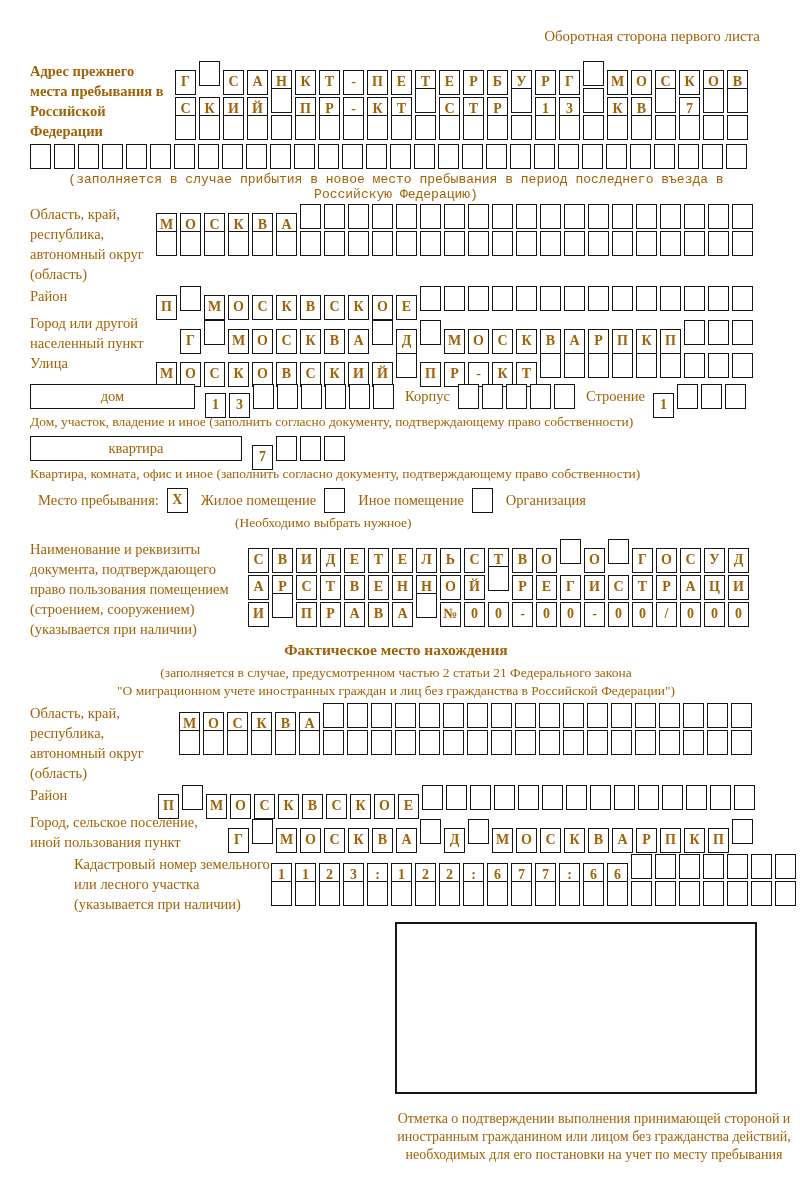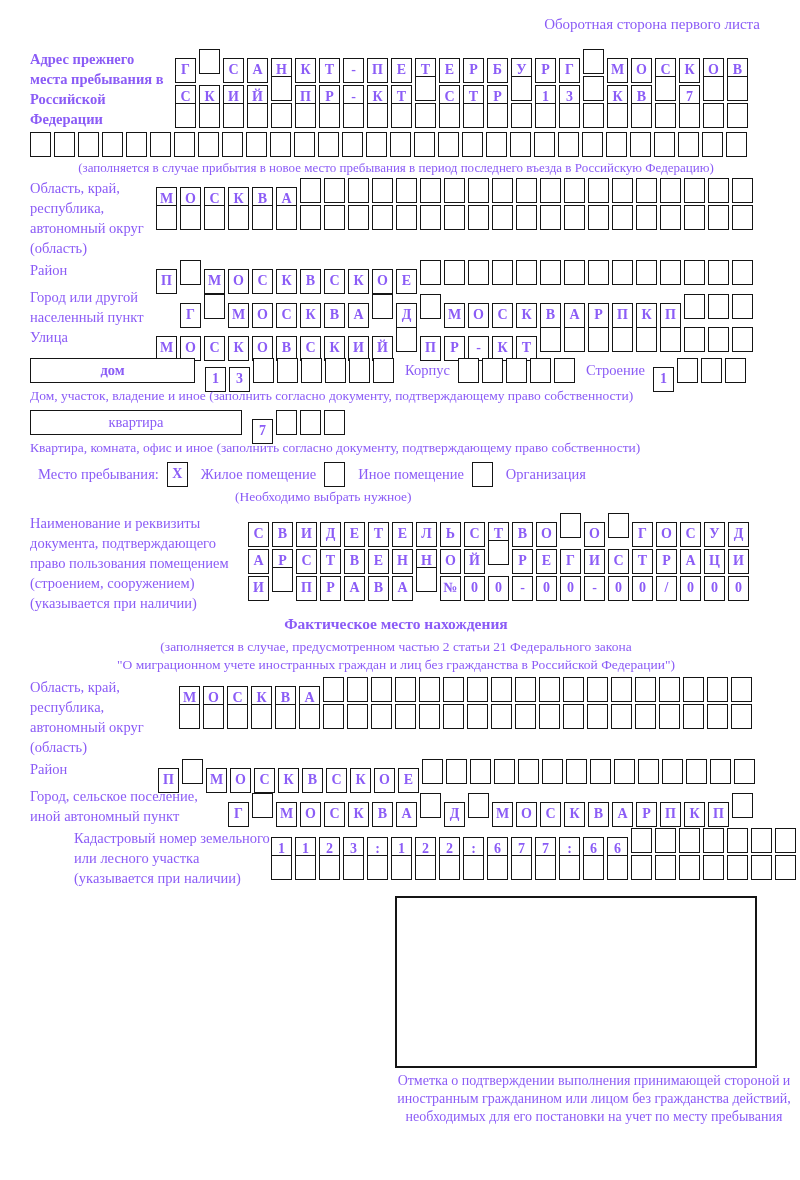--- a/index.html
+++ b/index.html
@@ -1,51 +1,51 @@
 <!DOCTYPE html>
 <html><head>
 <meta charset="utf-8">
 <style>
   html,body{margin:0;padding:0;background:#fff;}
   .page{
     position:relative;width:800px;height:1180px;overflow:hidden;
-    box-sizing:border-box;padding:4px 38px 0 30px;
-    font-family:"Liberation Serif",serif;color:#8b5cf6;background:#fff;
+    box-sizing:border-box;padding:16px 38px 0 30px;
+    font-family:"Liberation Serif",serif;color:#a16207;background:#fff;
   }
   .hdr-note{text-align:right;font-size:15px;margin:12px 2px 16px 0;}
   
   .frow{display:flex;align-items:flex-start;}
   .frow.vcenter{align-items:center;}
   .lbl{font-size:14.5px;line-height:20px;flex:0 0 auto;}
   .w145{width:145px;font-weight:bold;} .w126{width:126px;} .w150{width:150px;}
   .w218{width:218px;} .w149{width:149px;} .w128{width:128px;}
   .w198{width:198px;} .w197{width:197px;margin-left:44px;}
   .rows{display:flex;flex-direction:column;}
   .cellrow{white-space:nowrap;height:25px;margin-bottom:2px;}
   .cell{
     display:inline-block;box-sizing:border-box;width:21px;height:25px;
     border:1.7px solid #151515;margin-right:3px;text-align:center;
     font-weight:600;font-size:14px;line-height:21px;background:#fff;
   }
-  .note{font-size:13px;text-align:center;margin:3px 0 2px 0;}
+  .note{font-size:13px;text-align:center;margin:3px 0 2px 0;font-family:Liberation Mono, monospace;}
   .sec-title{font-size:15.5px;font-weight:bold;text-align:center;margin:4px 0 6px 0;}
   .typebox{
     display:inline-block;box-sizing:border-box;height:25px;border:1.7px solid #151515;
     text-align:center;font-size:14.5px;line-height:22px;vertical-align:top;background:#fff;
   }
-  .tb165{width:165px;margin-right:10px;font-weight:bold;} .tb200{width:212px;margin-right:10px;}
+  .tb165{width:165px;margin-right:10px;} .tb200{width:212px;margin-right:10px;}
   .inline-lbl{font-size:14.5px;line-height:25px;display:inline-block;vertical-align:top;margin:0 8px;}
   .caption{font-size:13.5px;margin:1px 0 6px 0;}
   .stay-row{display:flex;align-items:center;margin:6px 0 0 8px;font-size:14.5px;}
   .stay-row .cellrow{height:25px;margin:0 10px 0 8px;}
   .stay-hint{font-size:13.5px;margin:2px 0 8px 205px;}
   .center-note{font-size:13.5px;text-align:center;margin:0 0 2px 0;}
   .stamp-wrap{margin:8px 0 0 365px;width:398px;}
   .stamp-box{box-sizing:border-box;width:362px;height:172px;border:2px solid #151515;background:#fff;}
-  .stamp-caption{font-size:14px;line-height:18px;text-align:center;margin-top:4px;width:398px;}
+  .stamp-caption{font-size:14px;line-height:18px;text-align:center;margin-top:16px;width:398px;}
   .mt2{margin-top:2px;} .mt4{margin-top:4px;}
 </style>
 </head>
 <body>
 
 <div class="page">
 
   <div class="hdr-note">Оборотная сторона первого листа</div>
 
   <div class="frow">
@@ -124,21 +124,21 @@
       <div class="cellrow"><span class="cell"></span><span class="cell"></span><span class="cell"></span><span class="cell"></span><span class="cell"></span><span class="cell"></span><span class="cell"></span><span class="cell"></span><span class="cell"></span><span class="cell"></span><span class="cell"></span><span class="cell"></span><span class="cell"></span><span class="cell"></span><span class="cell"></span><span class="cell"></span><span class="cell"></span><span class="cell"></span><span class="cell"></span><span class="cell"></span><span class="cell"></span><span class="cell"></span><span class="cell"></span><span class="cell"></span></div>
     </div>
   </div>
 
   <div class="frow mt2">
     <div class="lbl w128">Район</div>
     <div class="cellrow"><span class="cell">П</span><span class="cell"></span><span class="cell">М</span><span class="cell">О</span><span class="cell">С</span><span class="cell">К</span><span class="cell">В</span><span class="cell">С</span><span class="cell">К</span><span class="cell">О</span><span class="cell">Е</span><span class="cell"></span><span class="cell"></span><span class="cell"></span><span class="cell"></span><span class="cell"></span><span class="cell"></span><span class="cell"></span><span class="cell"></span><span class="cell"></span><span class="cell"></span><span class="cell"></span><span class="cell"></span><span class="cell"></span><span class="cell"></span></div>
   </div>
 
   <div class="frow vcenter">
-    <div class="lbl w198">Город, сельское поселение, иной автономный пункт</div>
+    <div class="lbl w198">Город, сельское поселение, иной пользования пункт</div>
     <div class="cellrow"><span class="cell">Г</span><span class="cell"></span><span class="cell">М</span><span class="cell">О</span><span class="cell">С</span><span class="cell">К</span><span class="cell">В</span><span class="cell">А</span><span class="cell"></span><span class="cell">Д</span><span class="cell"></span><span class="cell">М</span><span class="cell">О</span><span class="cell">С</span><span class="cell">К</span><span class="cell">В</span><span class="cell">А</span><span class="cell">Р</span><span class="cell">П</span><span class="cell">К</span><span class="cell">П</span><span class="cell"></span></div>
   </div>
 
   <div class="frow mt2">
     <div class="lbl w197">Кадастровый номер земельного или лесного участка (указывается при наличии)</div>
     <div class="rows">
       <div class="cellrow"><span class="cell">1</span><span class="cell">1</span><span class="cell">2</span><span class="cell">3</span><span class="cell">:</span><span class="cell">1</span><span class="cell">2</span><span class="cell">2</span><span class="cell">:</span><span class="cell">6</span><span class="cell">7</span><span class="cell">7</span><span class="cell">:</span><span class="cell">6</span><span class="cell">6</span><span class="cell"></span><span class="cell"></span><span class="cell"></span><span class="cell"></span><span class="cell"></span><span class="cell"></span><span class="cell"></span></div>
       <div class="cellrow"><span class="cell"></span><span class="cell"></span><span class="cell"></span><span class="cell"></span><span class="cell"></span><span class="cell"></span><span class="cell"></span><span class="cell"></span><span class="cell"></span><span class="cell"></span><span class="cell"></span><span class="cell"></span><span class="cell"></span><span class="cell"></span><span class="cell"></span><span class="cell"></span><span class="cell"></span><span class="cell"></span><span class="cell"></span><span class="cell"></span><span class="cell"></span><span class="cell"></span></div>
     </div>
   </div>

